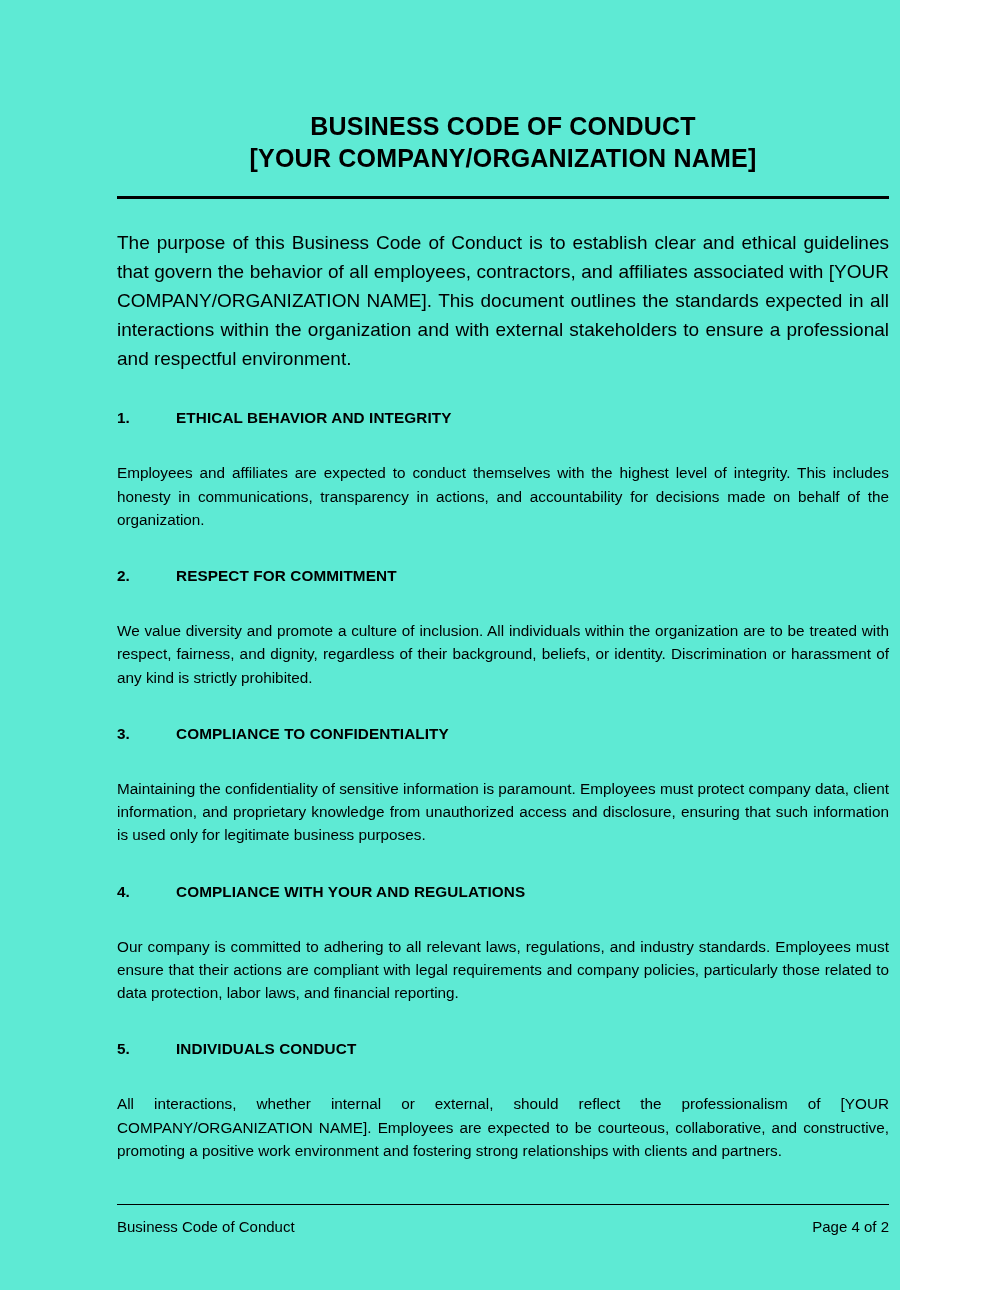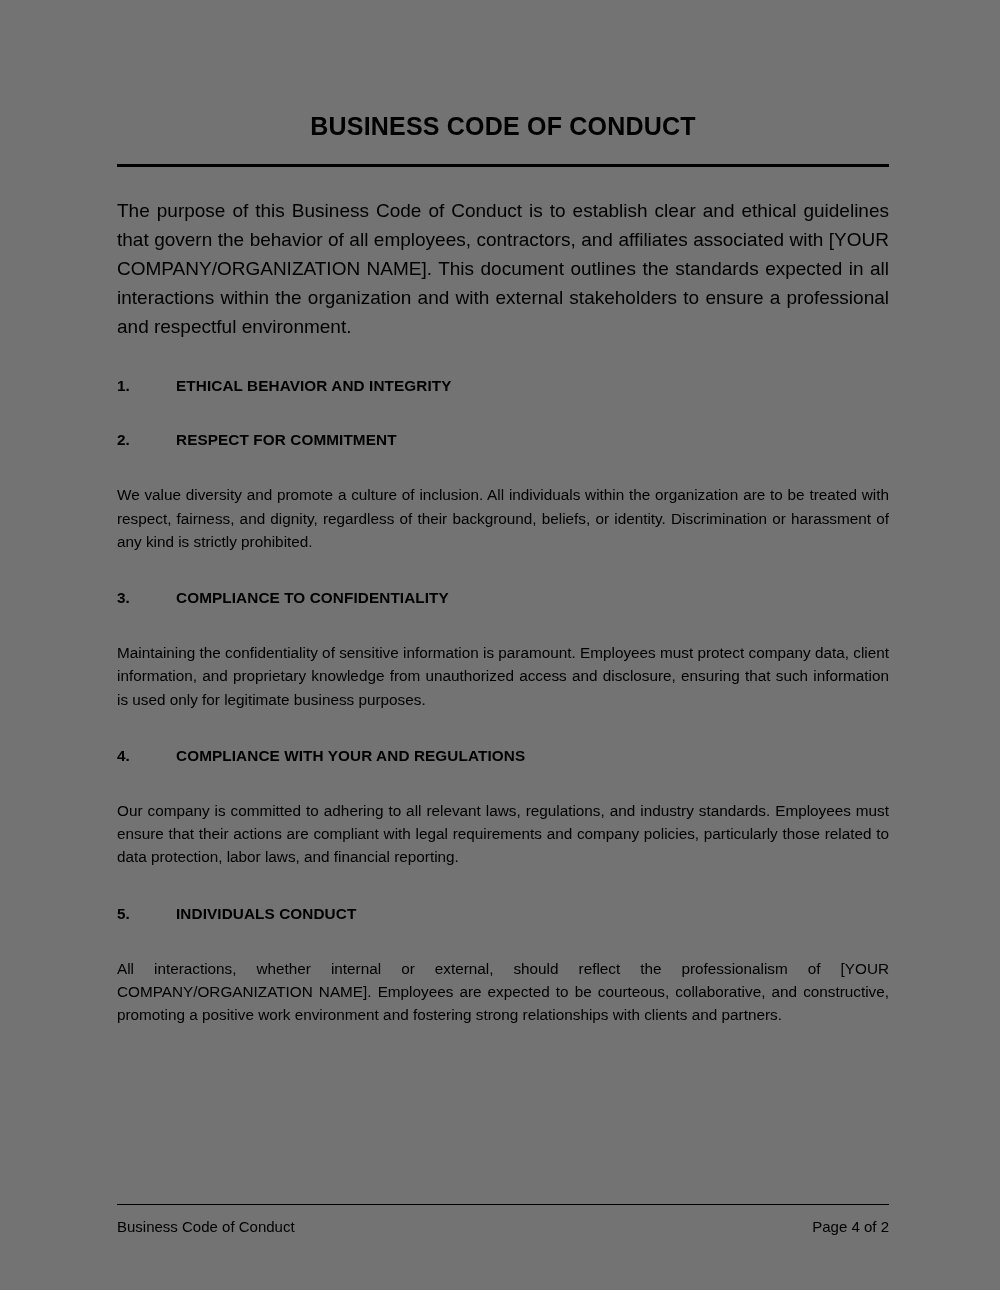--- a/index.html
+++ b/index.html
@@ -9,25 +9,25 @@
   }
   body {
     width: 1000px;
     height: 1290px;
     font-family: "Liberation Sans", sans-serif;
     color: #000000;
     -webkit-font-smoothing: antialiased;
   }
   .page {
     position: relative;
-    width: 1000px;
+    width: 900px;
     height: 1290px;
     box-sizing: border-box;
     padding: 16px;
-    background: #737373;
+    background: #5eead4;
   }
   .content {
     position: absolute;
     left: 117px;
     top: 0;
     width: 772px;
   }
 
   .doc-title {
     margin: 0;
@@ -100,31 +100,33 @@
 </style>
 </head>
 <body>
 
 <div class="page">
 
   <div class="content">
 
     <h1 class="doc-title">
       <span>BUSINESS CODE OF CONDUCT</span>
+      <span class="line2">[YOUR COMPANY/ORGANIZATION NAME]</span>
     </h1>
 
     <div class="title-rule"></div>
 
     <p class="intro">The purpose of this Business Code of Conduct is to establish clear and ethical guidelines that govern the behavior of all employees, contractors, and affiliates associated with [YOUR COMPANY/ORGANIZATION NAME]. This document outlines the standards expected in all interactions within the organization and with external stakeholders to ensure a professional and respectful environment.</p>
 
     <div class="section">
       <div class="section-heading">
         <span class="section-num">1.</span>
         <span class="section-title">ETHICAL BEHAVIOR AND INTEGRITY</span>
       </div>
+      <p class="section-body">Employees and affiliates are expected to conduct themselves with the highest level of integrity. This includes honesty in communications, transparency in actions, and accountability for decisions made on behalf of the organization.</p>
     </div>
 
     <div class="section">
       <div class="section-heading">
         <span class="section-num">2.</span>
         <span class="section-title">RESPECT FOR COMMITMENT</span>
       </div>
       <p class="section-body">We value diversity and promote a culture of inclusion. All individuals within the organization are to be treated with respect, fairness, and dignity, regardless of their background, beliefs, or identity. Discrimination or harassment of any kind is strictly prohibited.</p>
     </div>
 

